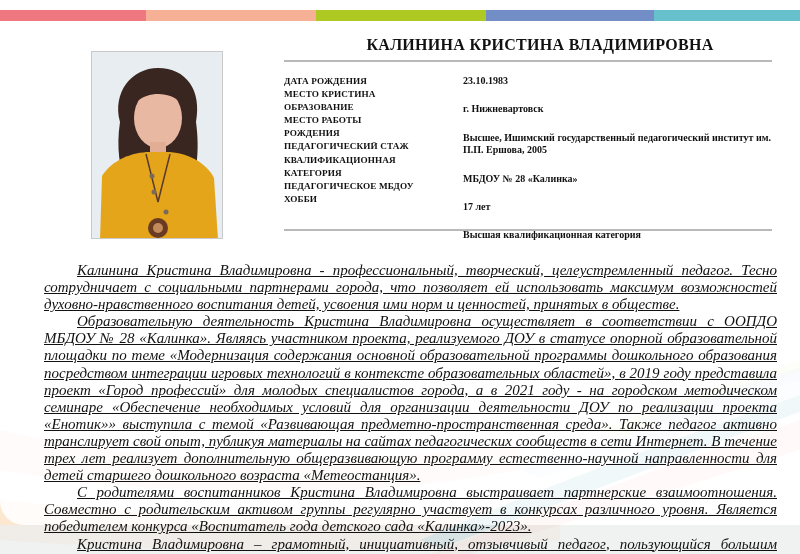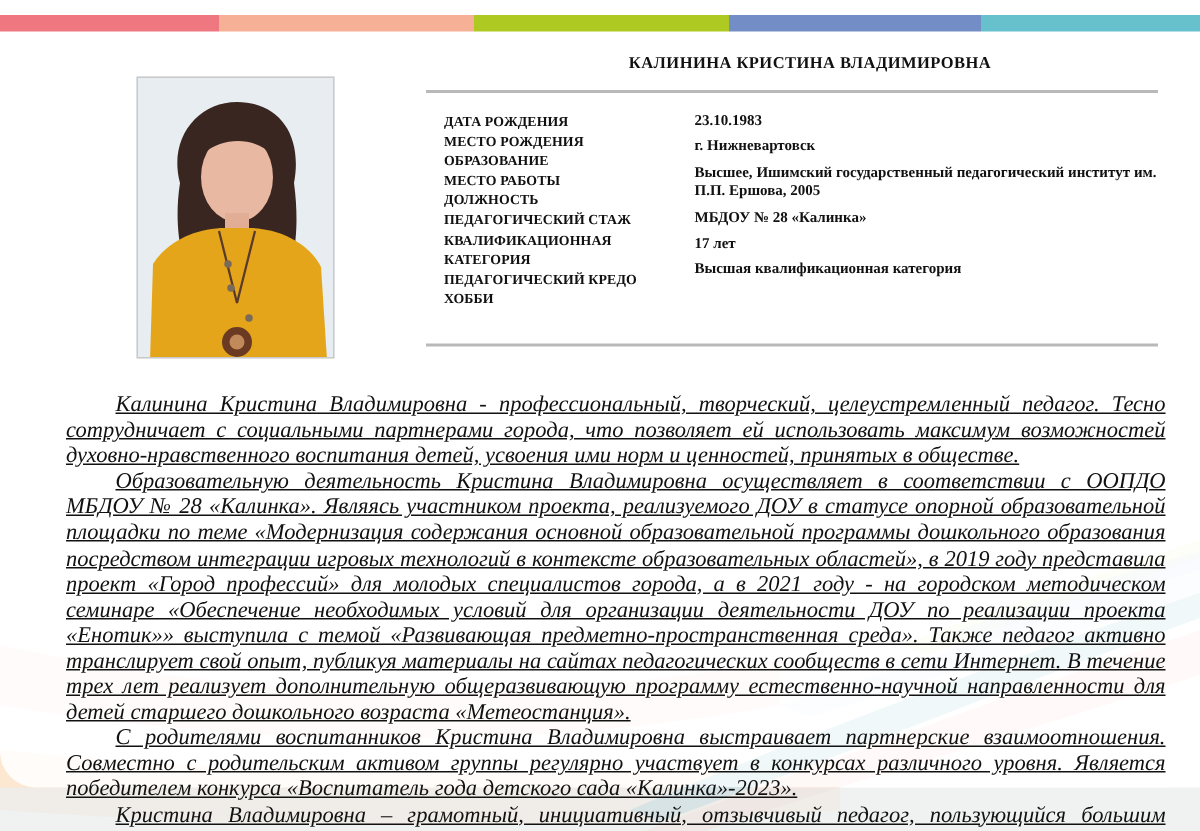--- a/index.html
+++ b/index.html
@@ -8,29 +8,29 @@
 
     .top-stripes { position: absolute; left: 0; top: 10px; width: 800px; height: 11px; display: flex; }
     .top-stripes .stripe { height: 100%; }
 
     .bg-waves { position: absolute; left: 0; top: 0; width: 800px; height: 554px; z-index: 0; }
 
     .card { position: absolute; left: 0; top: 28px; width: 800px; height: 497px; background: rgba(255,255,255,0.88); border-radius: 0 0 24px 24px; z-index: 1; }
 
     .photo { position: absolute; left: 91px; top: 51px; width: 132px; height: 188px; border: 1px solid #c9c9c9; overflow: hidden; background: #e9eef2; z-index: 2; }
 
-    .title { position: absolute; left: 300px; top: 36px; width: 480px; text-align: center; font-family: "Liberation Serif", serif; font-weight: bold; font-size: 11px; letter-spacing: 0.3px; z-index: 2; }
+    .title { position: absolute; left: 300px; top: 36px; width: 480px; text-align: center; font-family: "Liberation Serif", serif; font-weight: bold; font-size: 16px; letter-spacing: 0.3px; z-index: 2; }
     .rule { position: absolute; left: 284px; width: 488px; height: 2px; background: #b9b9b9; z-index: 2; }
     .rule.top { top: 60px; }
     .rule.bottom { top: 229px; }
 
-    .info-labels { position: absolute; left: 296px; top: 75px; z-index: 2; font-size: 9.2px; line-height: 13.1px; font-weight: bold; letter-spacing: 0.1px; }
+    .info-labels { position: absolute; left: 284px; top: 75px; z-index: 2; font-size: 9.2px; line-height: 13.1px; font-weight: bold; letter-spacing: 0.1px; }
     .info-values { position: absolute; left: 463px; top: 75px; width: 308px; z-index: 2; font-size: 10px; line-height: 12.4px; font-weight: bold; }
     .info-values .v { text-align: justify; }
-    .info-values .gap { margin-top: 5px; }
+    .info-values .gap { margin-top: 16px; }
 
     .body-text { position: absolute; left: 44px; top: 262px; width: 733px; z-index: 2; font-style: italic; font-size: 15px; line-height: 17.1px; text-align: justify; text-decoration: underline; }
     .body-text p { text-indent: 33px; }
   </style>
 </head>
 <body>
 
 <svg class="bg-waves" viewBox="0 0 800 554" preserveAspectRatio="none">
   <rect x="0" y="0" width="800" height="554" fill="#ffffff"></rect>
   <path d="M0,430 C180,470 360,470 520,440 L520,470 C360,500 180,500 0,470 Z" fill="#f6c9cf" opacity="0.7"></path>
@@ -68,28 +68,28 @@
     <circle cx="62" cy="140" r="2.5" fill="#7a6a5a"></circle>
     <circle cx="74" cy="160" r="2.5" fill="#7a6a5a"></circle>
   </svg>
 </div>
 
 <div class="title">КАЛИНИНА КРИСТИНА ВЛАДИМИРОВНА</div>
 <div class="rule top"></div>
 
 <div class="info-labels">
   <div>ДАТА РОЖДЕНИЯ</div>
-  <div>МЕСТО РОЖДЕНИЯ</div>
+  <div>МЕСТО КРИСТИНА</div>
   <div>ОБРАЗОВАНИЕ</div>
   <div>МЕСТО РАБОТЫ</div>
-  <div>ДОЛЖНОСТЬ</div>
+  <div>РОЖДЕНИЯ</div>
   <div>ПЕДАГОГИЧЕСКИЙ СТАЖ</div>
   <div>КВАЛИФИКАЦИОННАЯ</div>
   <div>КАТЕГОРИЯ</div>
-  <div>ПЕДАГОГИЧЕСКИЙ КРЕДО</div>
+  <div>ПЕДАГОГИЧЕСКОЕ МБДОУ</div>
   <div>ХОББИ</div>
 </div>
 
 <div class="info-values">
   <div class="v">23.10.1983</div>
   <div class="v gap">г. Нижневартовск</div>
   <div class="v gap">Высшее, Ишимский государственный педагогический институт им. П.П. Ершова, 2005</div>
   <div class="v gap">МБДОУ № 28 «Калинка»</div>
   <div class="v gap">17 лет</div>
   <div class="v gap">Высшая квалификационная категория</div>

